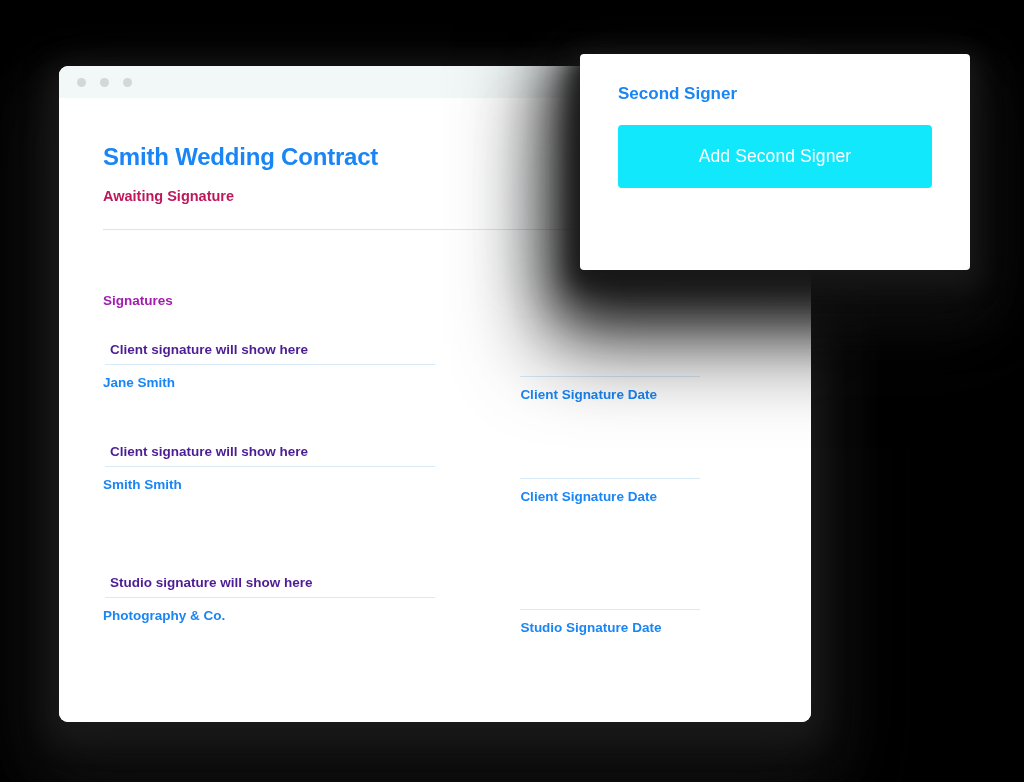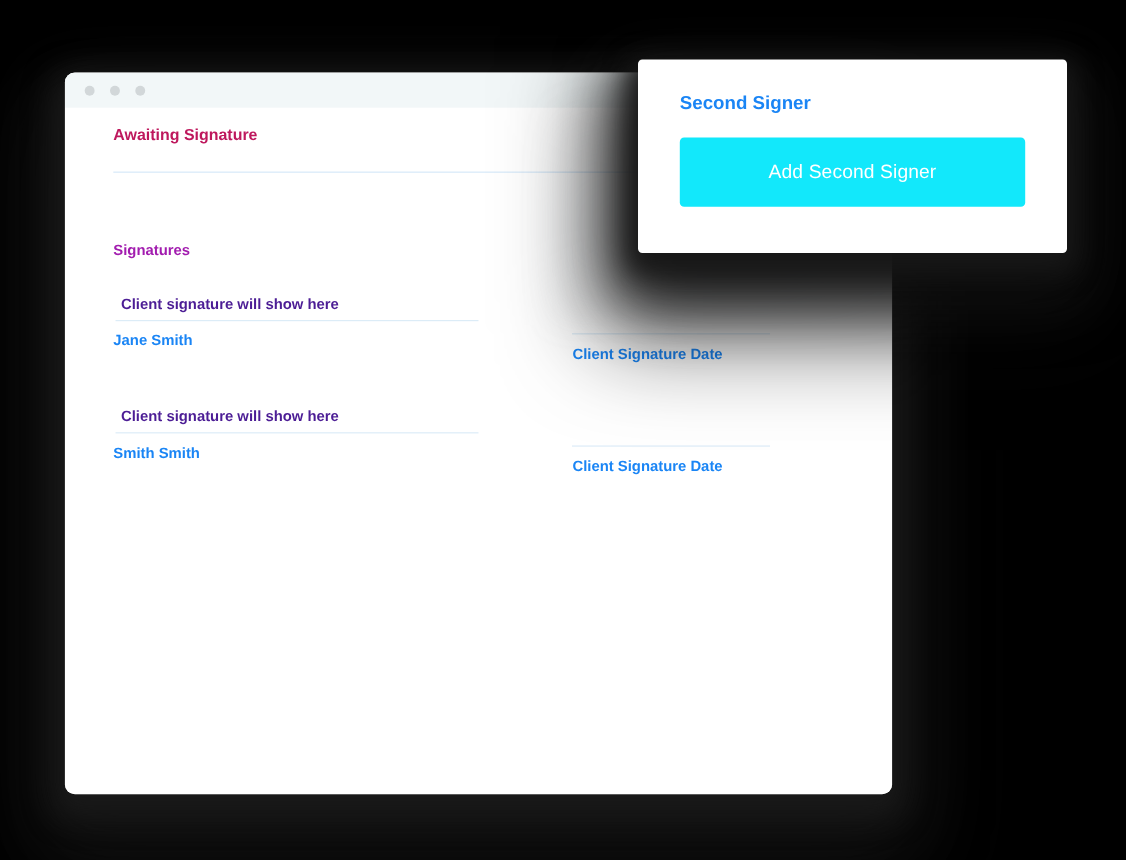--- a/index.html
+++ b/index.html
@@ -144,21 +144,21 @@
   .gap-sm { height: 42px; }
   .gap-lg { height: 71px; }
   .pad-top-1 { height: 34px; }
 
   
   #second-signer-card {
     position: absolute;
     left: 580px;
     top: 54px;
     width: 390px;
-    height: 176px;
+    height: 216px;
     background: #ffffff;
     border-radius: 4px;
     box-sizing: border-box;
     padding: 30px 38px 0 38px;
     box-shadow:
       0 8px 22px 8px rgba(24,24,24,0.96),
       0 22px 52px 20px rgba(18,18,18,0.90),
       0 40px 86px 36px rgba(12,12,12,0.70);
   }
   #second-signer-title {
@@ -193,20 +193,21 @@
     <div id="browser-titlebar">
       <span class="win-dot"></span>
       <span class="win-dot"></span>
       <span class="win-dot"></span>
     </div>
 
     <div id="browser-content">
 
       <div id="card-cast-shadow"></div>
 
+      <h1 id="doc-title">Smith Wedding Contract</h1>
 
       <p id="doc-status">Awaiting Signature</p>
 
       <div id="title-divider"></div>
 
       <h2 id="signatures-heading">Signatures</h2>
 
       <div class="pad-top-1"></div>
       <div class="sig-block">
         <div class="sig-row">
@@ -233,20 +234,34 @@
           </div>
           <div class="sig-col-right">
             <div class="spacer-right-top"></div>
             <div class="sig-line right"></div>
             <div class="sig-caption">Client Signature Date</div>
           </div>
         </div>
       </div>
 
       <div class="gap-lg"></div>
+      <div class="sig-block">
+        <div class="sig-row">
+          <div class="sig-col-left">
+            <div class="sig-placeholder">Studio signature will show here</div>
+            <div class="sig-line left"></div>
+            <div class="sig-caption">Photography &amp; Co.</div>
+          </div>
+          <div class="sig-col-right">
+            <div class="spacer-right-top"></div>
+            <div class="sig-line right"></div>
+            <div class="sig-caption">Studio Signature Date</div>
+          </div>
+        </div>
+      </div>
 
     </div>
   </div>
 
   <div id="second-signer-card">
     <h2 id="second-signer-title">Second Signer</h2>
     <button id="add-second-signer-button">Add Second Signer</button>
   </div>
 
 </div>

